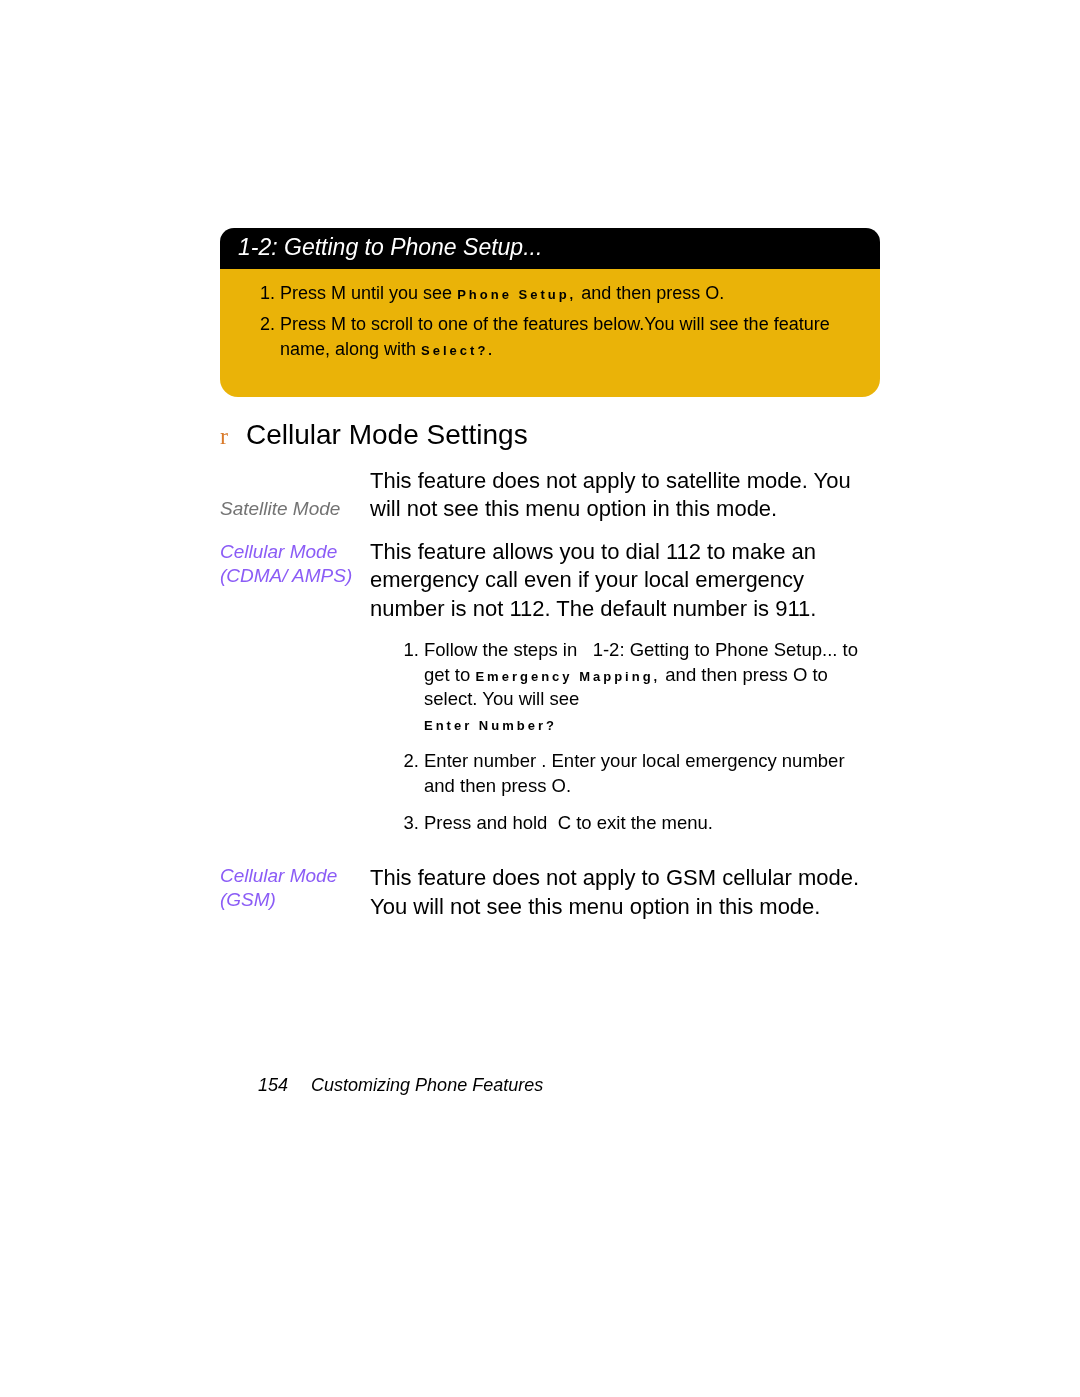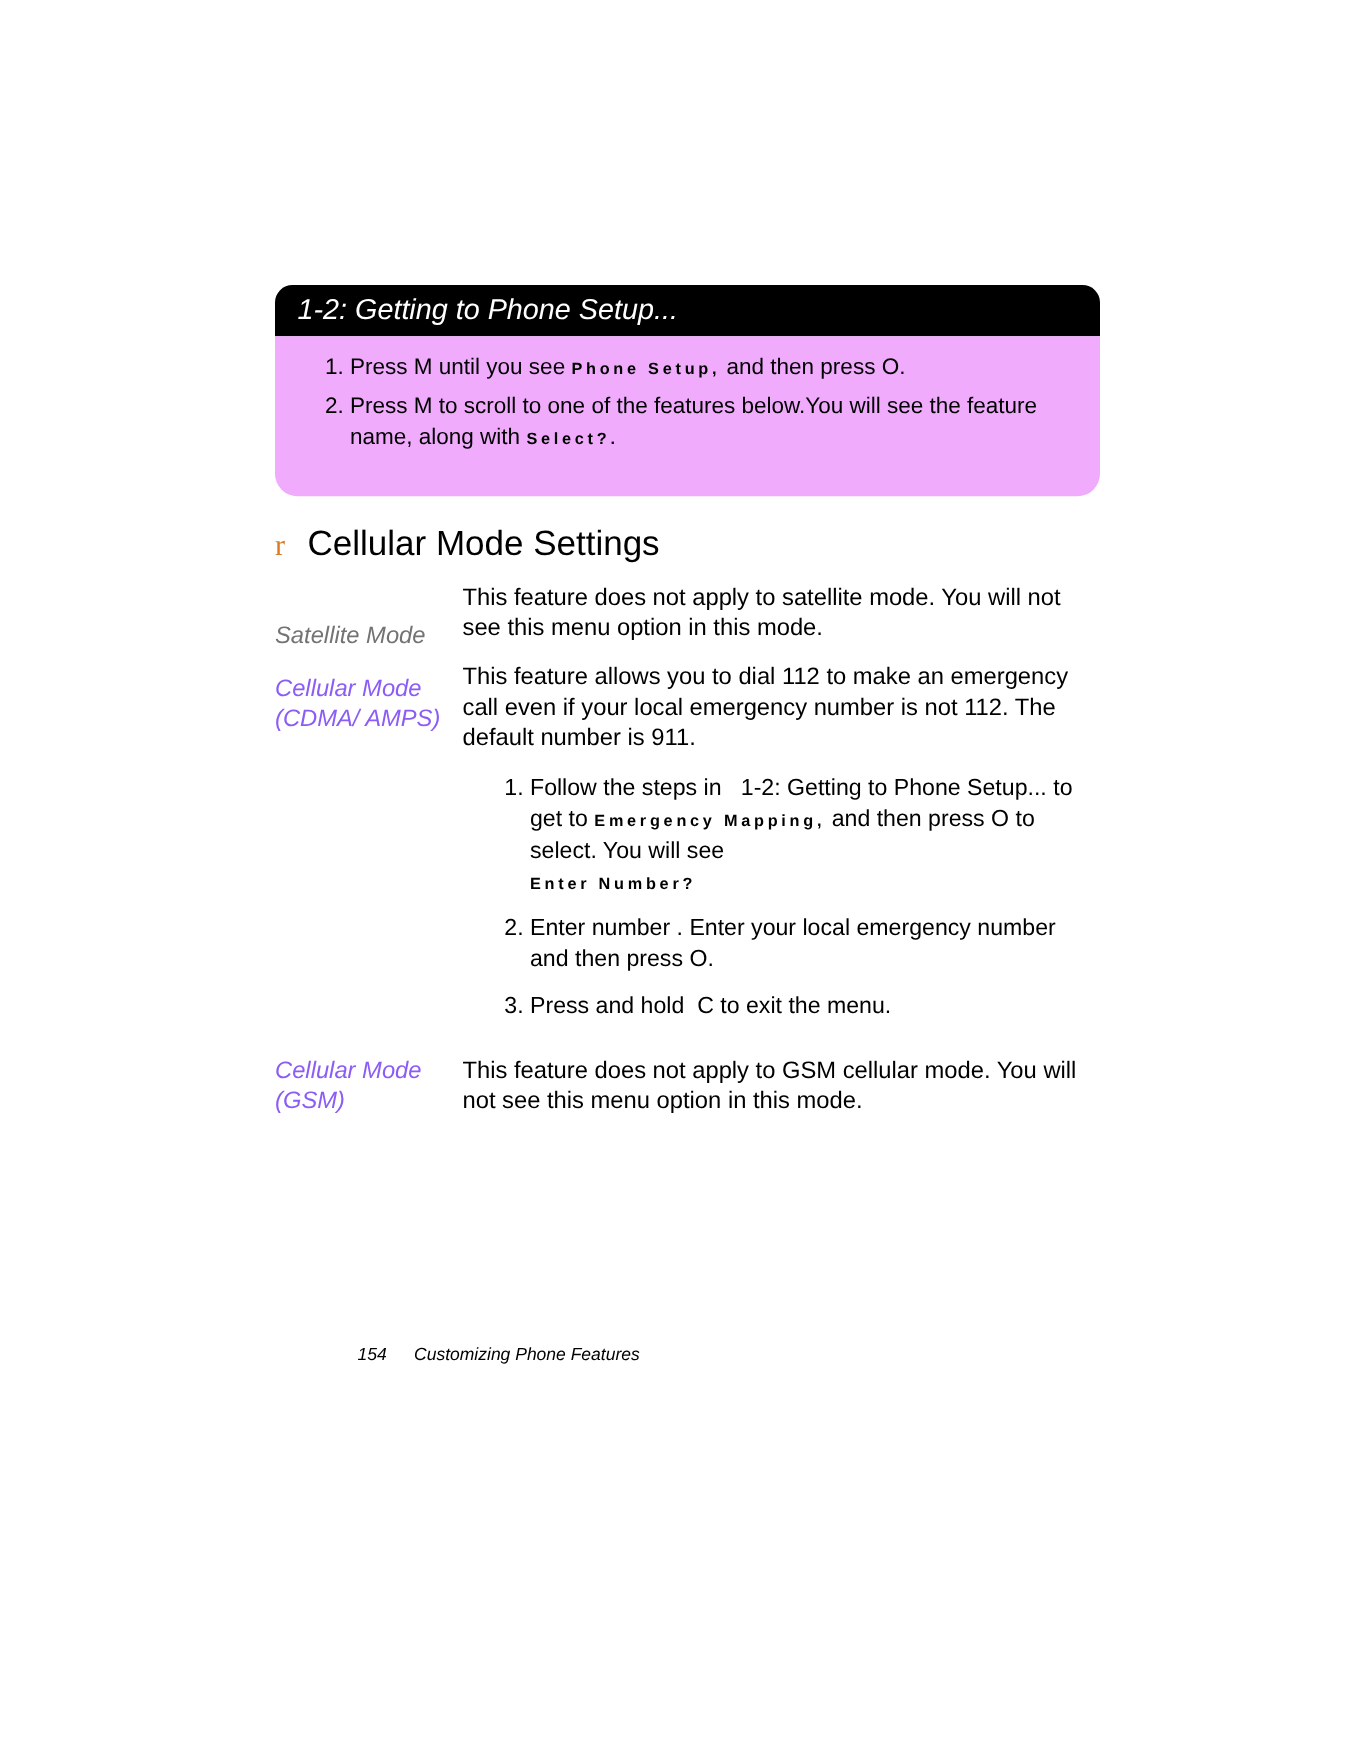--- a/index.html
+++ b/index.html
@@ -21,21 +21,21 @@
       background: #000;
       color: #fff;
       font-style: italic;
       font-size: 23px;
       padding: 6px 18px 8px 18px;
       border-radius: 14px 14px 0 0;
       font-family: Arial, Helvetica, sans-serif;
     }
     .black-header .num { font-style: italic; }
     .grey-box {
-      background: #f0abfc;
+      background: #eab308;
       padding: 12px 30px 28px 30px;
       border-radius: 0 0 18px 18px;
       font-size: 18px;
       line-height: 1.4;
     }
     .grey-box ol { list-style: decimal; margin-left: 30px; }
     .grey-box li { margin-bottom: 6px; }
     .key { font-family: Arial; font-weight: normal; }
     .menu-text {
       font-family: Arial, Helvetica, sans-serif;
@@ -79,39 +79,38 @@
       margin-bottom: 12px;
     }
     .sub-heading .marker2 {
       color: #d97a2a;
       font-style: normal;
       font-family: Georgia, serif;
       margin-right: 18px;
       font-size: 20px;
     }
     .body-text {
-      font-size: 19px;
+      font-size: 22px;
       line-height: 1.3;
       margin-bottom: 14px;
     }
     .inner-ol {
       list-style: decimal;
       margin-left: 54px;
       font-size: 18.5px;
       line-height: 1.35;
     }
     .inner-ol li { margin-bottom: 12px; }
     .footer {
       position: absolute;
       left: 258px;
       top: 1075px;
       font-style: italic;
-      font-size: 14px;
+      font-size: 18px;
       color: #000;
-      margin-left: 28px;
     }
     .footer .pn { margin-right: 18px; }
     .gsm-block {
       display: flex;
       margin-top: 16px;
     }
   </style>
 </head>
 <body>
 

